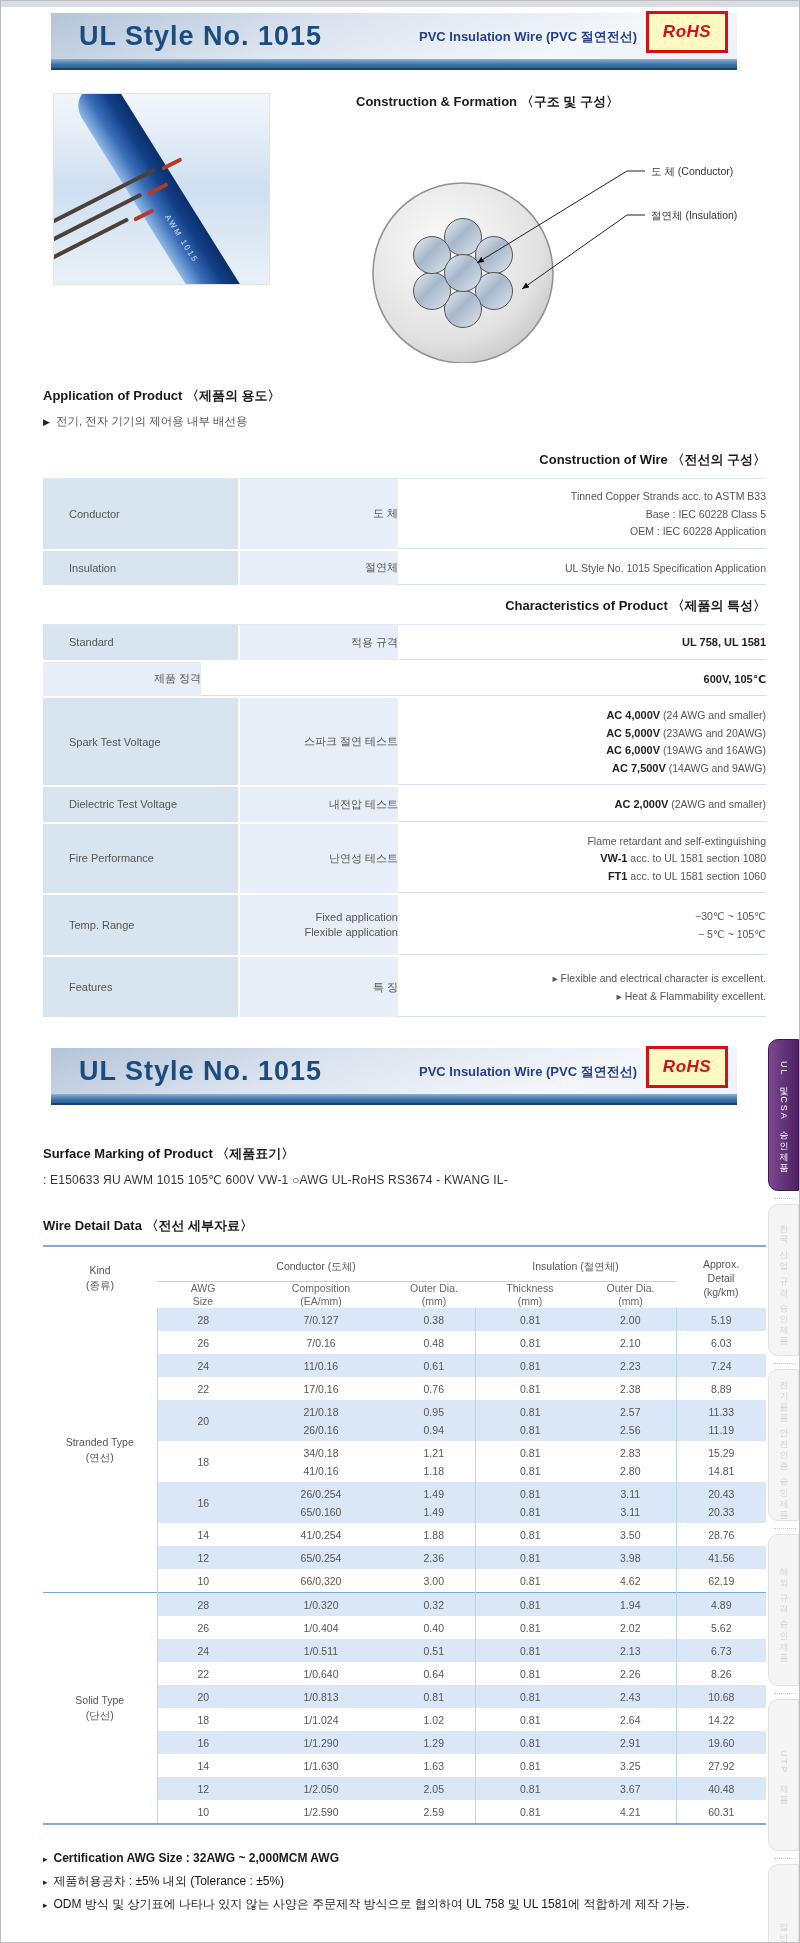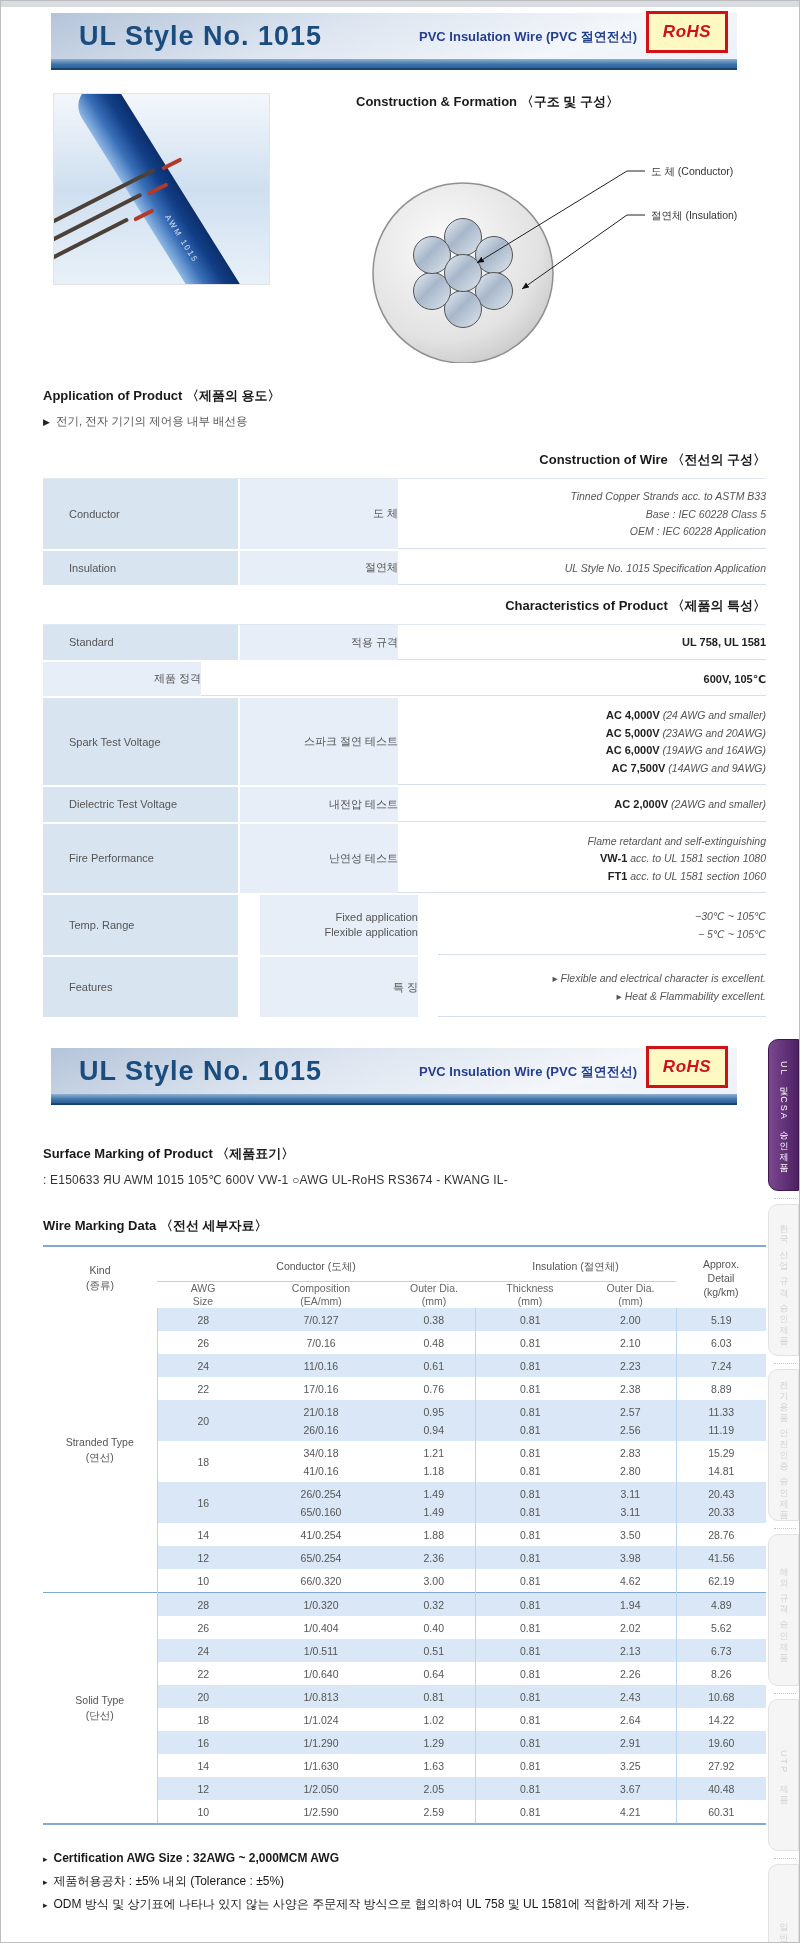--- a/index.html
+++ b/index.html
@@ -52,22 +52,22 @@
   .spec-row .cell{box-sizing:border-box;}
   .spec-row .c1{width:195px;background:#d9e4f1;margin-right:2px;display:flex;align-items:center;
                 padding-left:26px;font-size:11px;color:#555;}
   .spec-row .c2{width:158px;background:#e7eef7;display:flex;flex-direction:column;justify-content:center;
                 padding-left:14px;font-size:11px;color:#555;line-height:15px;}
   .spec-row .c3{flex:1;background:#fff;border-bottom:1px solid #d5e0ec;display:flex;flex-direction:column;
                 justify-content:center;padding:8px 0 8px 14px;}
   .vline{line-height:15.5px;white-space:nowrap;}
   .vline.ind{padding-left:55px;}
   .vb{font-weight:bold;color:#222;font-size:11px;}
-  .vt{color:#555;font-size:10.5px;font-style:italic;}
-  .chr .spec-row:nth-child(6),.chr .spec-row:nth-child(7){min-height:60px;gap:20px;}
+  .vt{color:#555;font-size:10.5px;}
+  .chr .spec-row:nth-child(6),.chr .spec-row:nth-child(7){min-height:60px;}
 
   
   .surface{position:absolute;left:42px;top:1144px;width:723px;}
   .surface .mark{margin-top:10px;font-size:12px;color:#333;letter-spacing:.2px;}
   .wiresec{position:absolute;left:42px;top:1216px;width:723px;}
 
   
   table.wire{margin-top:10px;border-collapse:collapse;width:723px;table-layout:fixed;
              border-top:2px solid #84aad2;border-bottom:2px solid #84aad2;font-size:10.5px;color:#555;}
   table.wire td{text-align:center;vertical-align:middle;padding:0;}
@@ -279,21 +279,21 @@
     <div class="stripe"></div>
     <div class="stripe-line"></div>
   </div>
 
   <div class="surface">
     <div class="sec-h">Surface Marking of Product 〈제품표기〉</div>
     <div class="mark">: E150633 ЯU AWM 1015  105℃ 600V VW-1 ○AWG  UL-RoHS RS3674   - KWANG IL-</div>
   </div>
 
   <div class="wiresec">
-    <div class="sec-h">Wire Marking Data 〈전선 세부자료〉</div>
+    <div class="sec-h">Wire Detail Data 〈전선 세부자료〉</div>
     <table class="wire" id="wire-table">
         <colgroup>
           <col style="width: 114px;">
           <col style="width: 92px;">
           <col style="width: 144px;">
           <col style="width: 82px;">
           <col style="width: 110px;">
           <col style="width: 91px;">
           <col style="width: 90px;">
         </colgroup>

